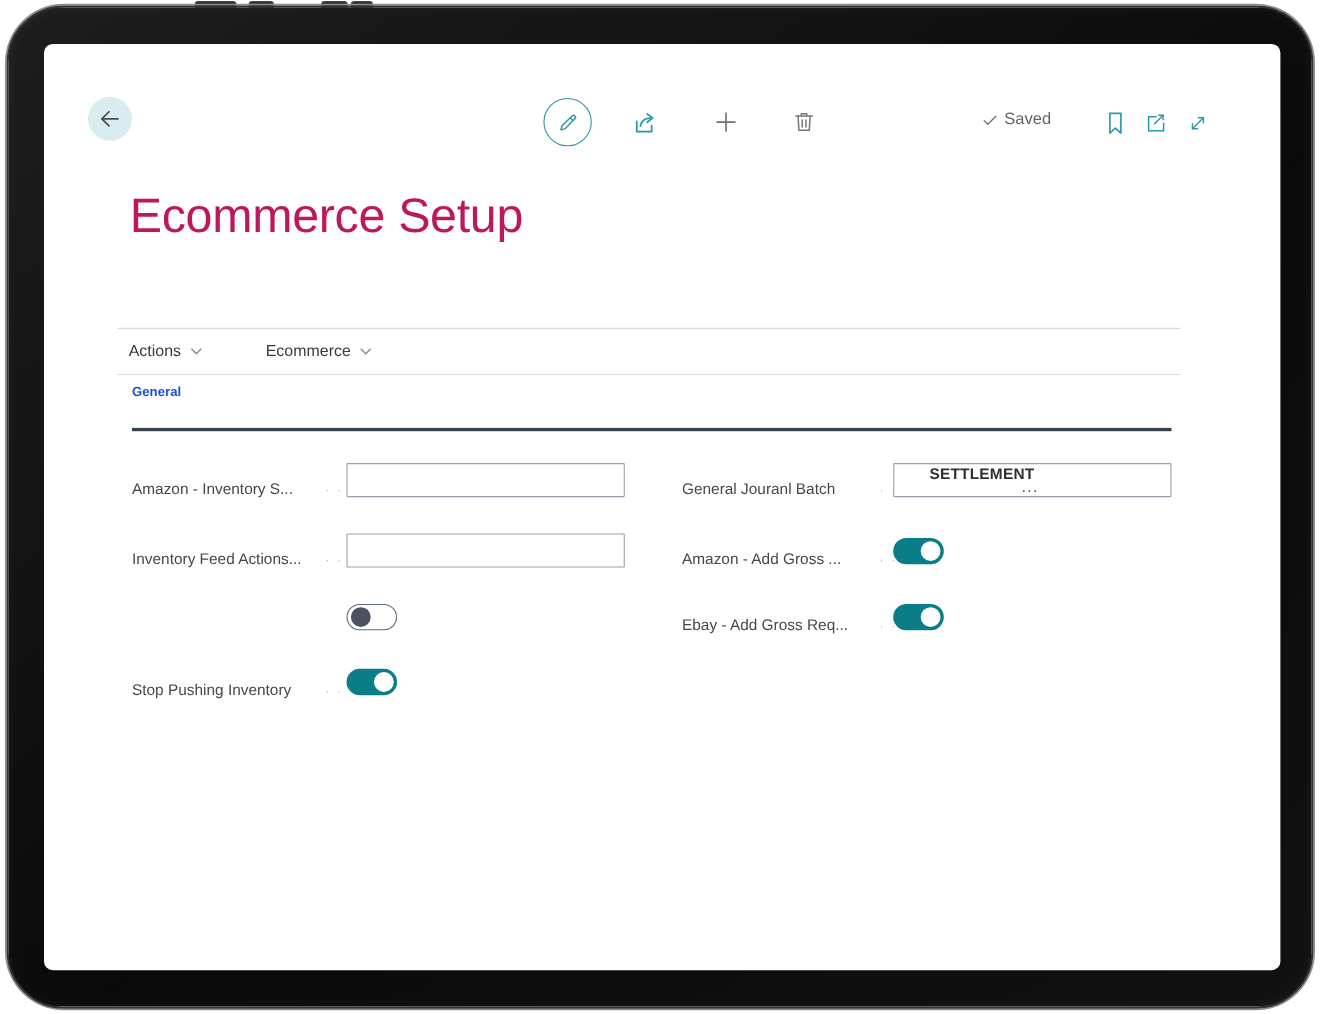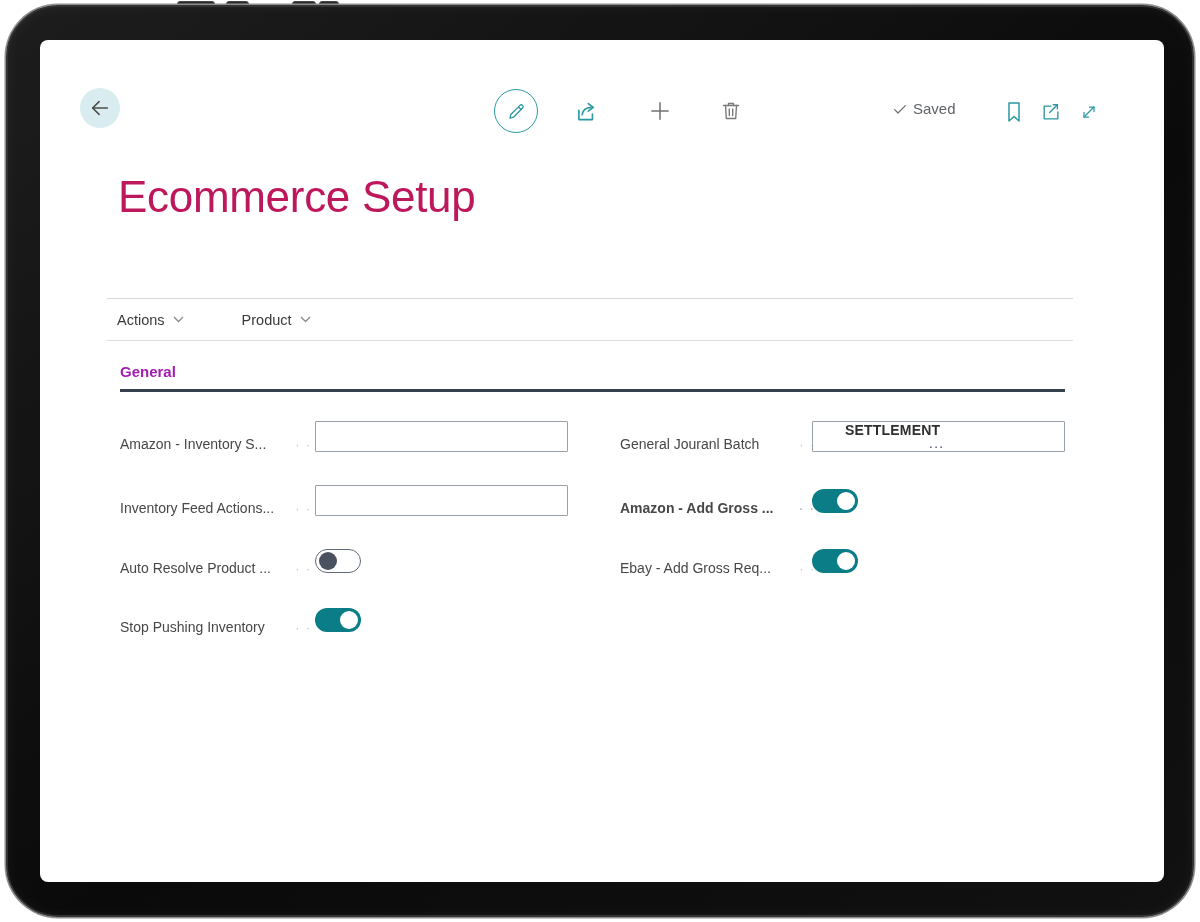--- a/index.html
+++ b/index.html
@@ -23,21 +23,21 @@
   .saved{position:absolute;left:852px;top:60px;display:flex;align-items:center;gap:5px;color:#5f6368;font-size:15px;}
 
   
   .page-title{position:absolute;left:78px;top:132px;font-size:44px;font-weight:300;color:#be185d;letter-spacing:-.3px;}
   .menubar{position:absolute;left:67px;top:226px;width:966px;height:43px;
            border-top:1px solid #d6d6d6;border-bottom:1px solid #ddd;
            display:flex;align-items:center;gap:58px;padding-left:10px;margin-top:32px;}
   .menu-item{display:flex;align-items:center;gap:8px;font-size:14.5px;color:#3a3a3a;cursor:pointer;}
 
   
-  .section-title{position:absolute;left:80px;top:323px;font-size:15px;font-weight:700;color:#a21caf;}
+  .section-title{position:absolute;left:80px;top:309px;font-size:12px;font-weight:700;color:#1d4ed8;}
   .section-rule{position:absolute;left:80px;top:349px;width:945px;height:2.5px;background:#36424f;}
 
   
   .label-cell{position:absolute;height:30px;display:flex;align-items:flex-end;justify-content:space-between;
               font-size:14px;color:#474747;}
   .label-cell .leader::after{content:"· ·";color:#b5bac0;font-size:11px;letter-spacing:2px;padding-left:6px;}
   .lbl-l{left:80px;width:192px;}
   .lbl-r{left:580px;width:196px;}
   .bc-input{position:absolute;width:253px;height:31px;border:1px solid #98a0a9;border-radius:1px;
             background:#fff;font-size:14px;color:#333;padding:0 8px;outline:none;}
@@ -158,21 +158,21 @@
     <div class="menubar">
       <div class="menu-item">
         <span>Actions</span>
         <span>
           <svg width="11" height="7" viewBox="0 0 11 7" fill="none" stroke="#8a8a8a" stroke-width="1.3">
               <path d="M1 1l4.5 4.5L10 1"></path>
             </svg>
         </span>
       </div>
       <div class="menu-item">
-        <span>Product</span>
+        <span>Ecommerce</span>
         <span>
           <svg width="11" height="7" viewBox="0 0 11 7" fill="none" stroke="#8a8a8a" stroke-width="1.3">
               <path d="M1 1l4.5 4.5L10 1"></path>
             </svg>
         </span>
       </div>
     </div>
 
     <div class="section-title">General</div>
     <div class="section-rule"></div>
@@ -191,32 +191,28 @@
       <input value="SETTLEMENT" style="">
       <button class="ellipsis-btn">...</button>
     </div>
 
     <div class="label-cell lbl-l" style="top:446px;">
       <span>Inventory Feed Actions...</span>
         <span class="leader"></span>
     </div>
     <input class="bc-input" style="left: 275px; top: 445px;" value="">
 
-    <div class="label-cell lbl-r" style="top:446px;font-weight:bold;">
+    <div class="label-cell lbl-r" style="top:446px;">
       <span>Amazon - Add Gross ...</span>
         <span class="leader"></span>
     </div>
     <div class="toggle on" style="left:772px;top:449px;">
         <div class="knob"></div>
       </div>
 
-    <div class="label-cell lbl-l" style="top:506px;">
-      <span>Auto Resolve Product ...</span>
-        <span class="leader"></span>
-    </div>
     <div class="toggle off" style="left:275px;top:509px;">
         <div class="knob"></div>
       </div>
 
     <div class="label-cell lbl-r" style="top:506px;gap:22px;">
       <span>Ebay - Add Gross Req...</span>
         <span class="leader"></span>
     </div>
     <div class="toggle on" style="left:772px;top:509px;">
         <div class="knob"></div>

